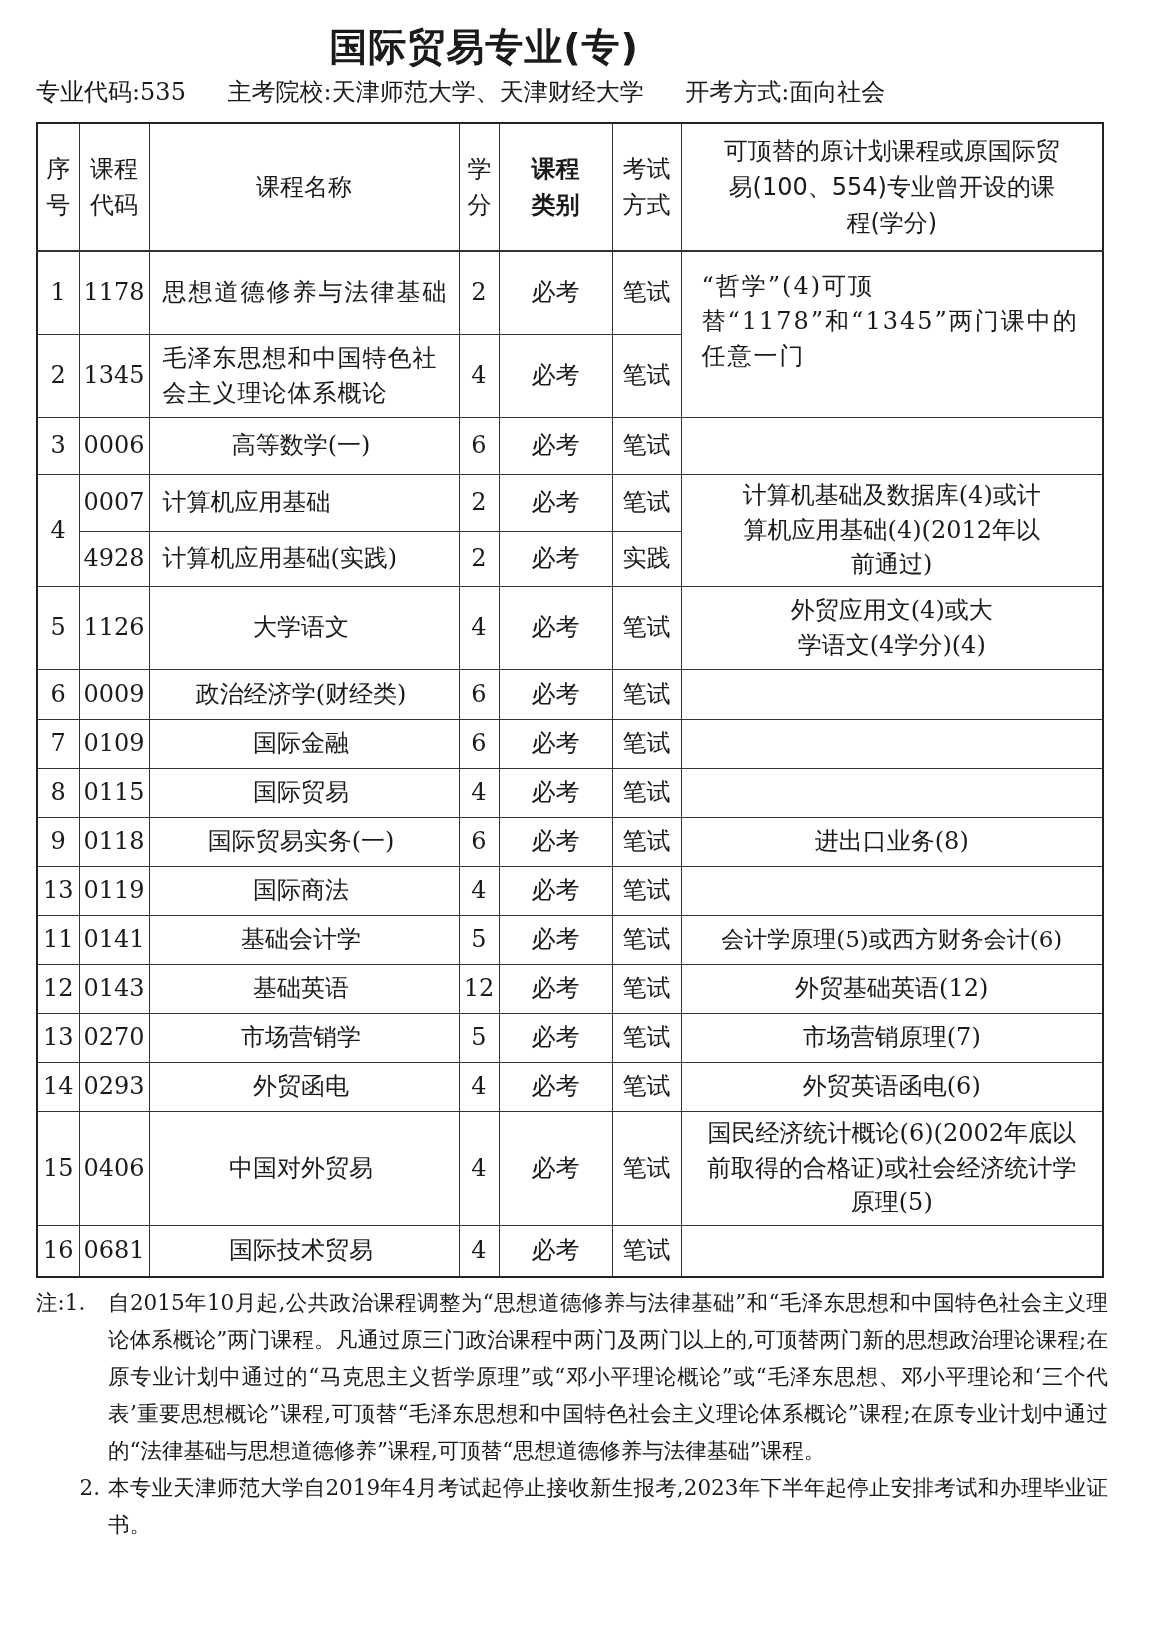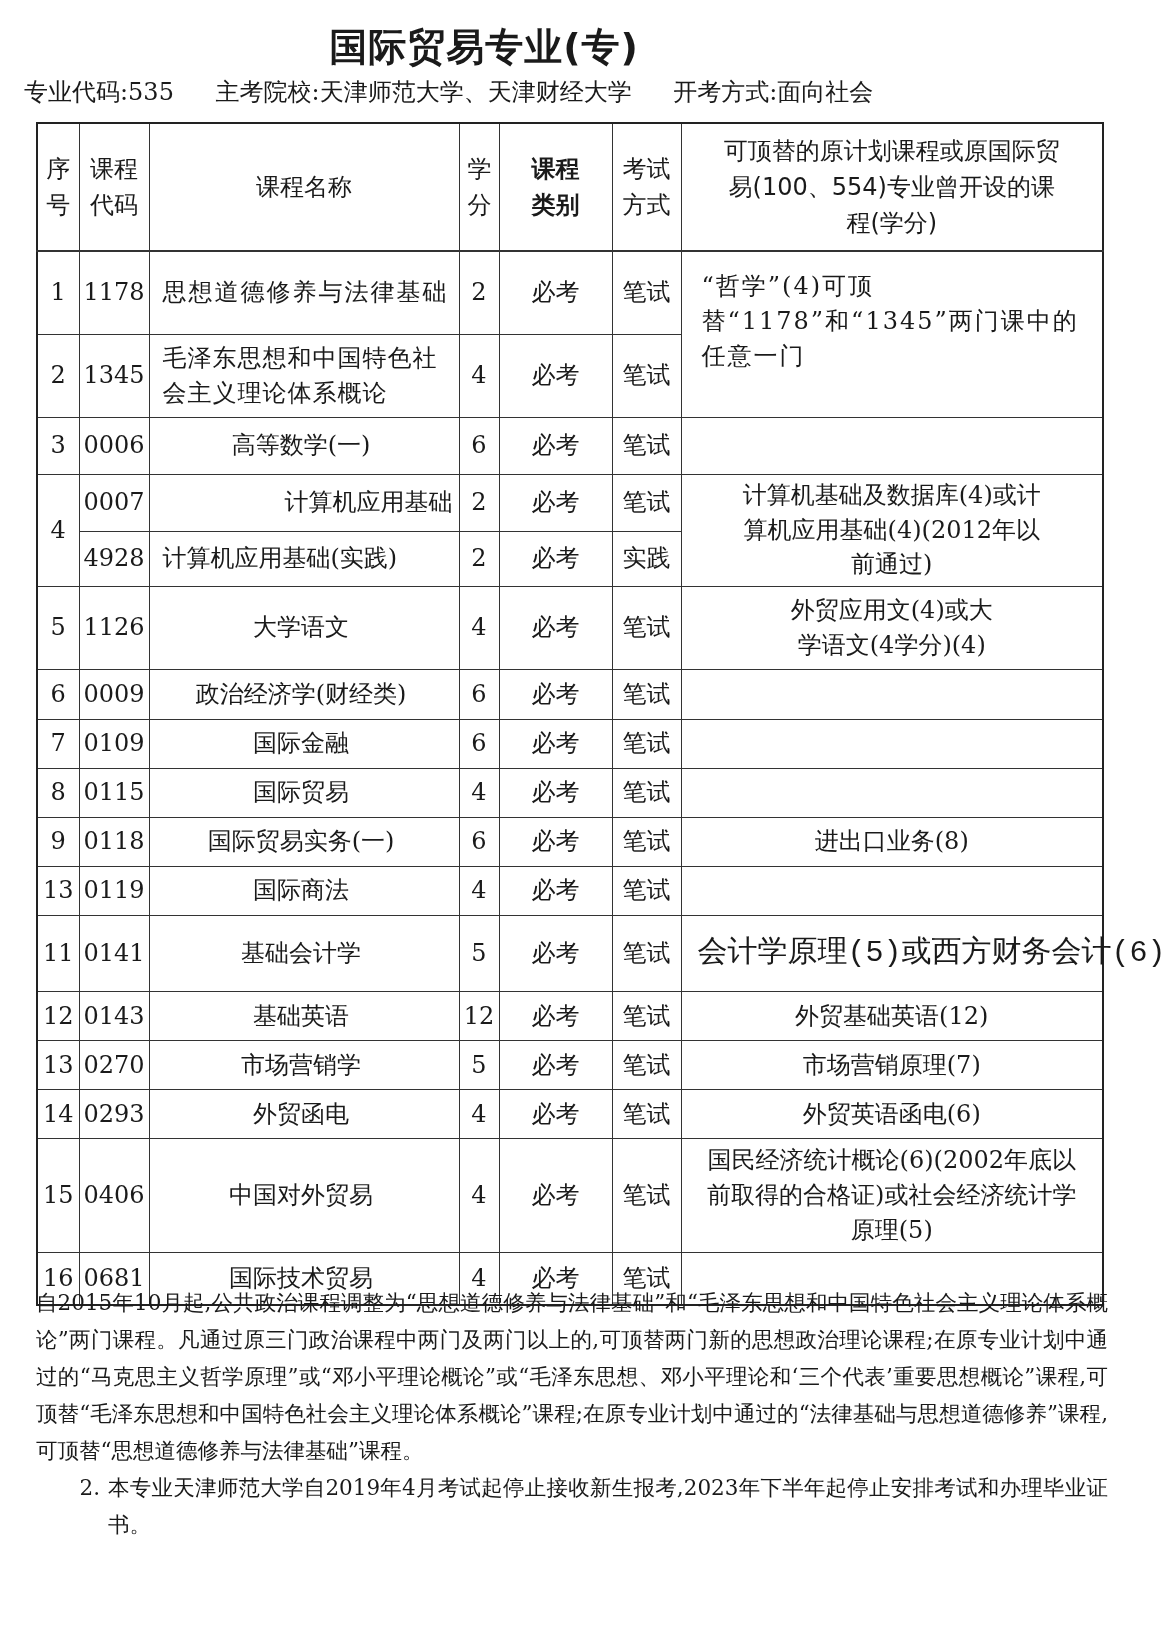--- a/index.html
+++ b/index.html
@@ -1,20 +1,20 @@
 <!DOCTYPE html>
 <html><head>
 <meta charset="utf-8">
 <style>
   html,body{margin:0;padding:0;background:#fff;}
   body{width:1176px;height:1628px;position:relative;overflow:hidden;color:#1a1a1a;
        font-family:"DejaVu Serif","Liberation Serif",serif;}
   .title{position:absolute;left:0;width:968px;top:22px;text-align:center;font-size:38px;font-weight:bold;
          font-family:"DejaVu Sans","Liberation Sans",sans-serif;letter-spacing:1px;}
-  .meta{position:absolute;left:24px;top:76px;font-size:24px;white-space:nowrap;}
+  .meta{position:absolute;left:36px;top:76px;font-size:24px;white-space:nowrap;}
   .meta span{margin-right:34px;}
   table{position:absolute;left:36px;top:122px;border-collapse:collapse;table-layout:fixed;width:1066px;}
   td,th{border:1px solid #333;padding:0;text-align:center;vertical-align:middle;font-size:24px;font-weight:normal;line-height:1.45;}
   table{border:2.5px solid #222;}
   th{font-family:"DejaVu Sans","Liberation Sans",sans-serif;font-size:24px;line-height:1.5;}
   thead tr{border-bottom:2px solid #333;margin-left:28px;}
   td.name{text-align:left;padding-left:13px;padding-right:6px;letter-spacing:2px;}
   td.name.c{text-align:center;padding-left:0;letter-spacing:0;}
   td.sub{padding:0 4px;}
   .notes{position:absolute;left:36px;top:1284px;width:1072px;font-size:21.5px;line-height:37px;}
@@ -78,21 +78,21 @@
       <td>0006</td>
       <td class="name c">高等数学(一)</td>
       <td>6</td>
       <td>必考</td>
       <td>笔试</td>
       <td class="sub"></td>
     </tr>
     <tr style="height:57px">
       <td rowspan="2">4</td>
       <td>0007</td>
-      <td class="name" style="letter-spacing:0;text-align:right;">计算机应用基础</td>
+      <td class="name" style="letter-spacing:0;">计算机应用基础</td>
       <td>2</td>
       <td>必考</td>
       <td>笔试</td>
       <td rowspan="2" class="sub" style="padding:0 60px;">计算机基础及数据库(4)或计算机应用基础(4)(2012年以前通过)</td>
     </tr>
     <tr style="height:55px">
       <td>4928</td>
       <td class="name" style="letter-spacing:0;">计算机应用基础(实践)</td>
       <td>2</td>
       <td>必考</td>
@@ -152,21 +152,21 @@
       <td>笔试</td>
       <td class="sub"></td>
     </tr>
     <tr style="height:49px">
       <td>11</td>
       <td>0141</td>
       <td class="name c">基础会计学</td>
       <td>5</td>
       <td>必考</td>
       <td>笔试</td>
-      <td class="sub" style="font-size:30px;white-space:nowrap;padding:16px;font-family:Liberation Mono, monospace;">会计学原理(5)或西方财务会计(6)</td>
+      <td class="sub" style="font-size:23px;white-space:nowrap;padding:1px;">会计学原理(5)或西方财务会计(6)</td>
     </tr>
     <tr style="height:49px">
       <td>12</td>
       <td>0143</td>
       <td class="name c">基础英语</td>
       <td>12</td>
       <td>必考</td>
       <td>笔试</td>
       <td class="sub">外贸基础英语(12)</td>
     </tr>
@@ -204,19 +204,20 @@
       <td>4</td>
       <td>必考</td>
       <td>笔试</td>
       <td class="sub"></td>
     </tr>
   </tbody>
 </table>
 
 <div class="notes">
   <div class="note-row">
+    <div class="note-label"><span>注:</span><span>1.</span></div>
     <div class="note-text">自2015年10月起,公共政治课程调整为“思想道德修养与法律基础”和“毛泽东思想和中国特色社会主义理论体系概论”两门课程。凡通过原三门政治课程中两门及两门以上的,可顶替两门新的思想政治理论课程;在原专业计划中通过的“马克思主义哲学原理”或“邓小平理论概论”或“毛泽东思想、邓小平理论和‘三个代表’重要思想概论”课程,可顶替“毛泽东思想和中国特色社会主义理论体系概论”课程;在原专业计划中通过的“法律基础与思想道德修养”课程,可顶替“思想道德修养与法律基础”课程。</div>
   </div>
   <div class="note-row second">
     <div class="note-label">2.</div>
     <div class="note-text">本专业天津师范大学自2019年4月考试起停止接收新生报考,2023年下半年起停止安排考试和办理毕业证书。</div>
   </div>
 </div>
 
 </body></html>

